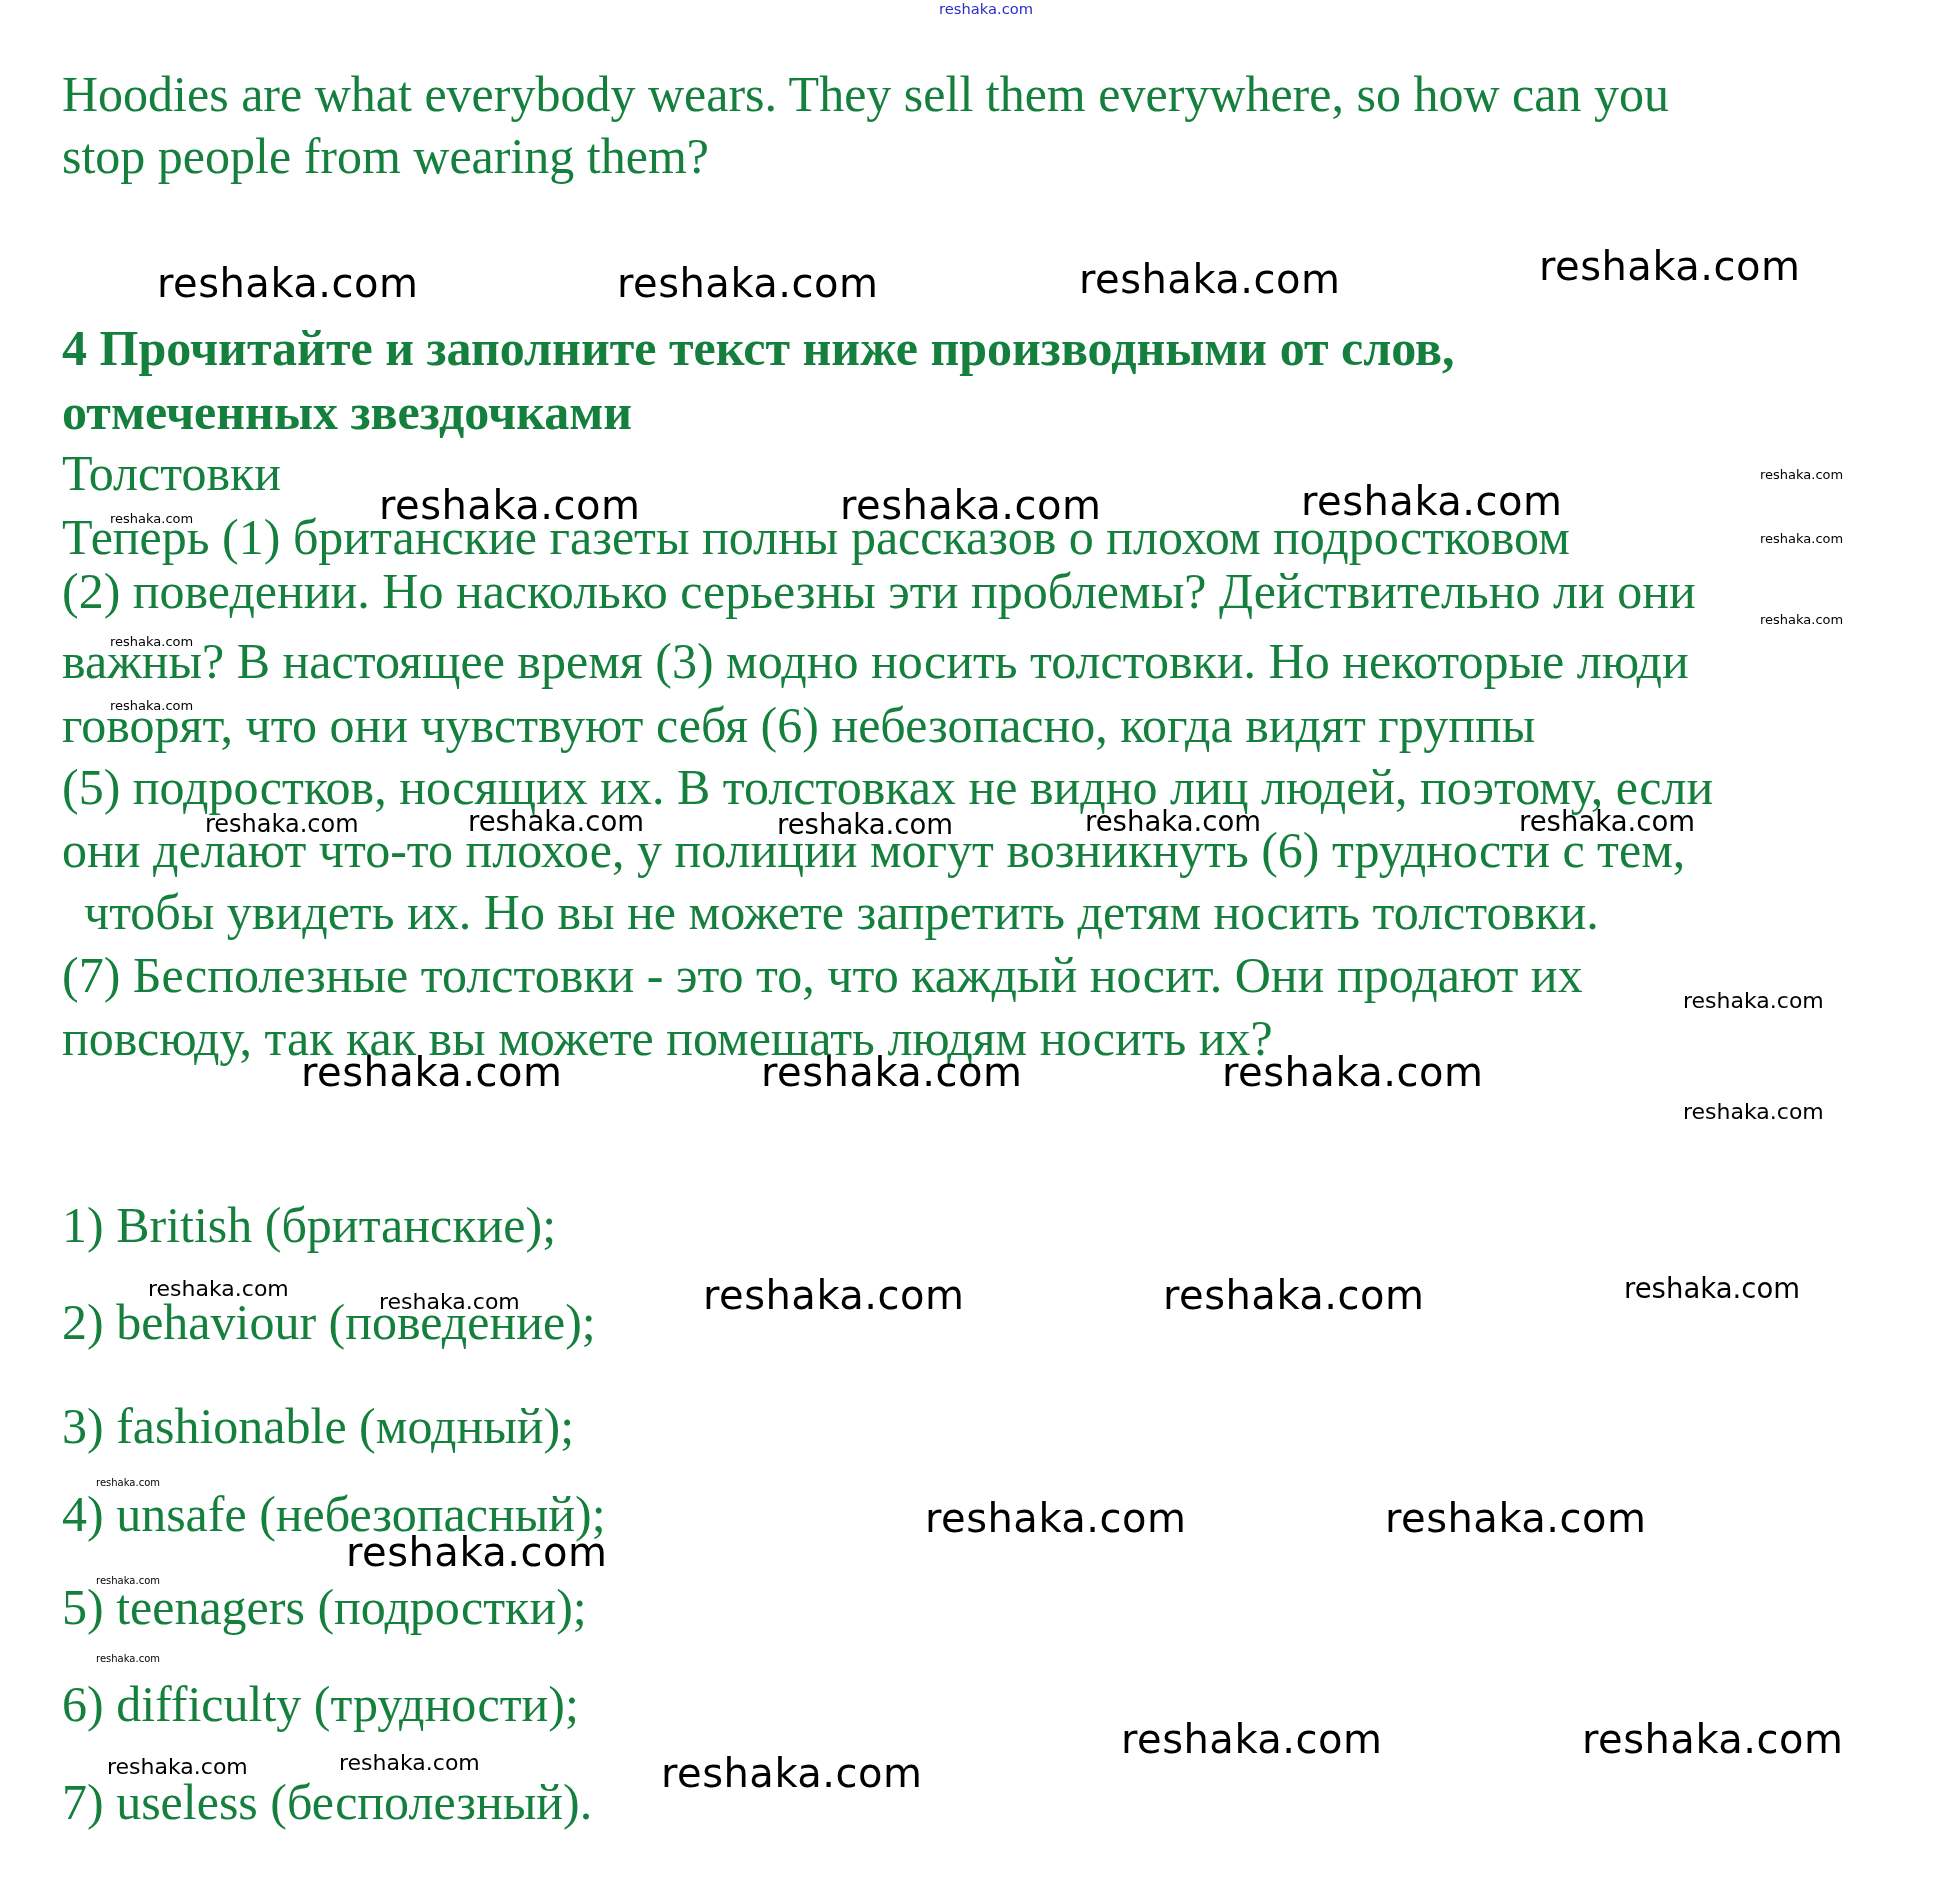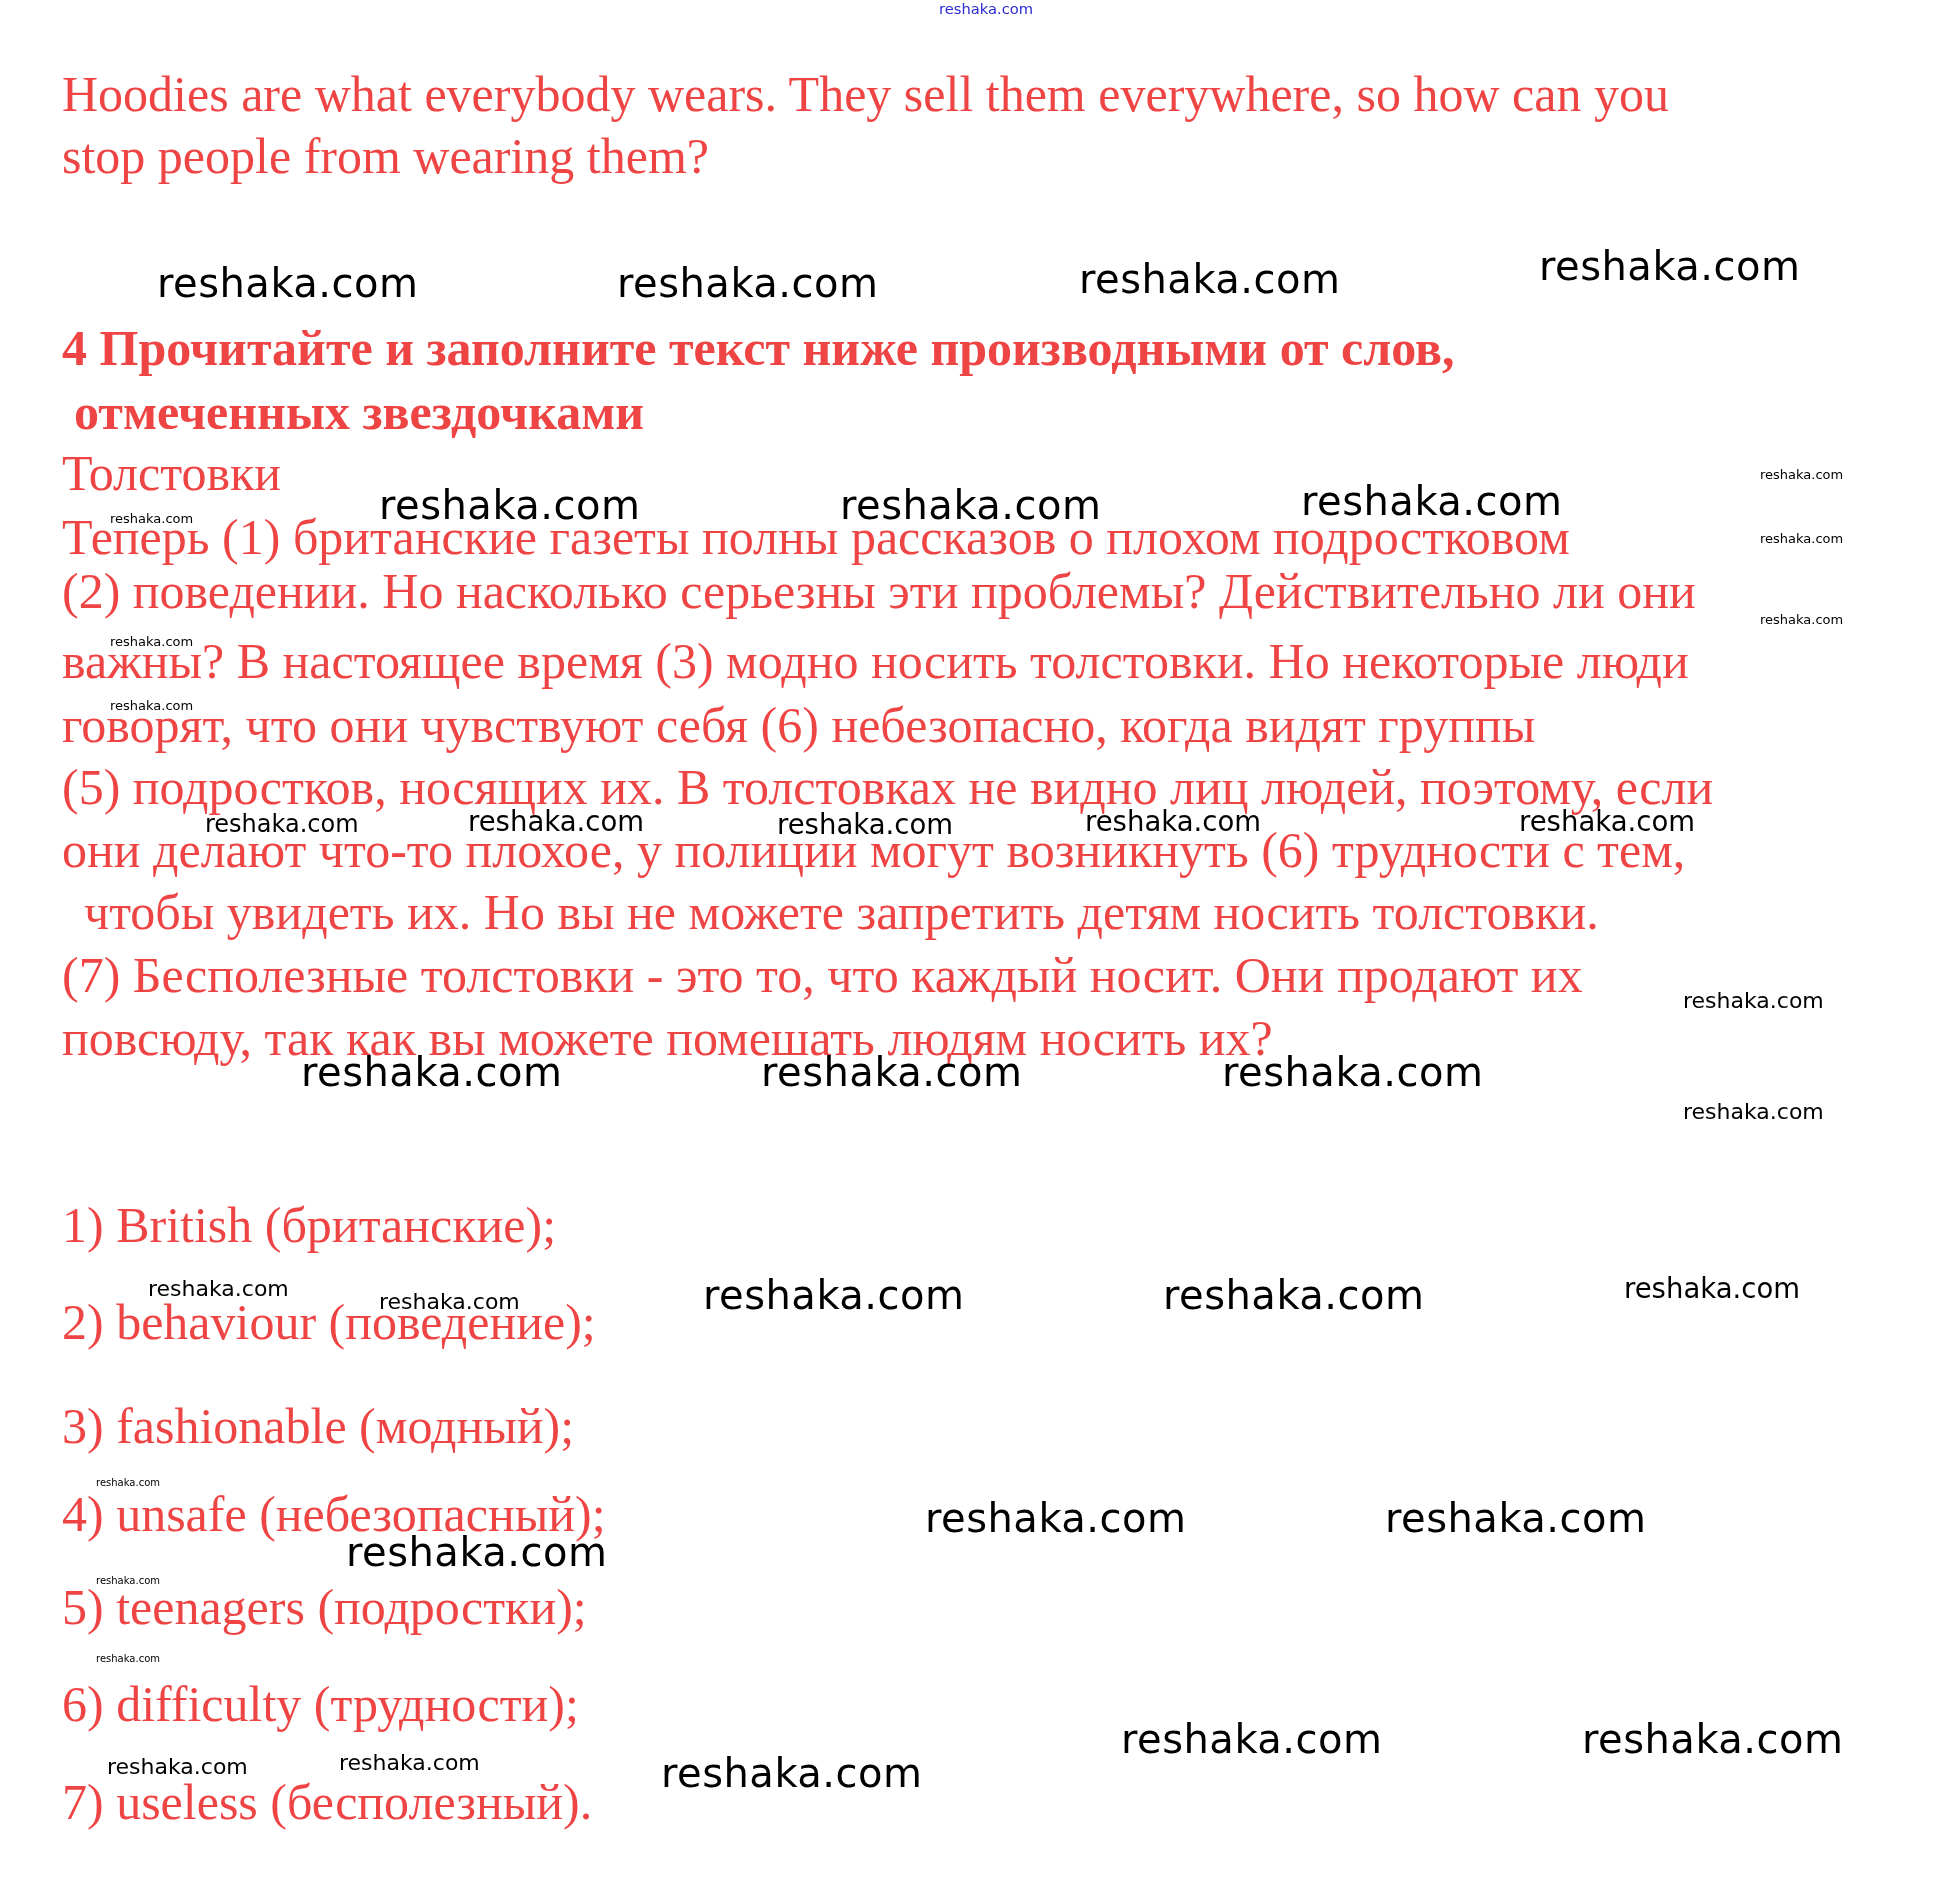--- a/index.html
+++ b/index.html
@@ -1,17 +1,17 @@
 <!DOCTYPE html>
 <html style="font-size:14.7px"><head>
 <meta charset="utf-8">
 <style>
   html, body { margin:0; padding:0; background:#ffffff; }
   body { width:1945px; height:1895px; position:relative; overflow:hidden; }
-  .t { position:absolute; left:62px; font-family:"Liberation Serif", serif; font-size:50px; line-height:1; color:#ef4444; white-space:nowrap; transform-origin:left top; }
+  .t { position:absolute; left:62px; font-family:"Liberation Serif", serif; font-size:50px; line-height:1; color:#15803d; white-space:nowrap; transform-origin:left top; }
   .h { font-weight:bold; }
   .wm { position:absolute; font-family:"DejaVu Sans", sans-serif; color:#000; white-space:nowrap; line-height:1; }
   .big { font-size:40px; font-weight:500; letter-spacing:0.5px; }
   .med { font-size:27.5px; }
   .sm { font-size:22px; }
   .xs { font-size:13px; }
   .tiny { font-size:10px; }
   .top { color:#2a2ad0; font-size:14.7px; font-family:"DejaVu Sans", sans-serif; }
 </style>
 </head>
@@ -21,21 +21,21 @@
 
 <div class="t" style="top:69px;">Hoodies are what everybody wears. They sell them everywhere, so how can you</div>
 <div class="t" style="top:131px;">stop people from wearing them?</div>
 
 <div class="wm big" style="left:157px;top:263px;">reshaka.com</div>
 <div class="wm big" style="left:617px;top:263px;">reshaka.com</div>
 <div class="wm big" style="left:1079px;top:259px;">reshaka.com</div>
 <div class="wm big" style="left:1539px;top:246px;">reshaka.com</div>
 
 <div class="t h" style="top:323px;">4 Прочитайте и заполните текст ниже производными от слов,</div>
-<div class="t h" style="top:387px;margin-left:12px;">отмеченных звездочками</div>
+<div class="t h" style="top:387px;">отмеченных звездочками</div>
 
 <div class="t" style="top:448px;">Толстовки</div>
 <div class="t" style="top:512px;">Теперь (1) британские газеты полны рассказов о плохом подростковом</div>
 <div class="t" style="top:566px;font-family:Liberation Serif, serif;">(2) поведении. Но насколько серьезны эти проблемы? Действительно ли они</div>
 <div class="t" style="top:636px;text-align:right;">важны? В настоящее время (3) модно носить толстовки. Но некоторые люди</div>
 <div class="t" style="top:700px;">говорят, что они чувствуют себя (6) небезопасно, когда видят группы</div>
 <div class="t" style="top:762px;">(5) подростков, носящих их. В толстовках не видно лиц людей, поэтому, если</div>
 <div class="t" style="top:825px;">они делают что-то плохое, у полиции могут возникнуть (6) трудности с тем,</div>
 <div class="t" style="top:887px;margin-left:22px;">чтобы увидеть их. Но вы не можете запретить детям носить толстовки.</div>
 <div class="t" style="top:950px;">(7) Бесполезные толстовки - это то, что каждый носит. Они продают их</div>

